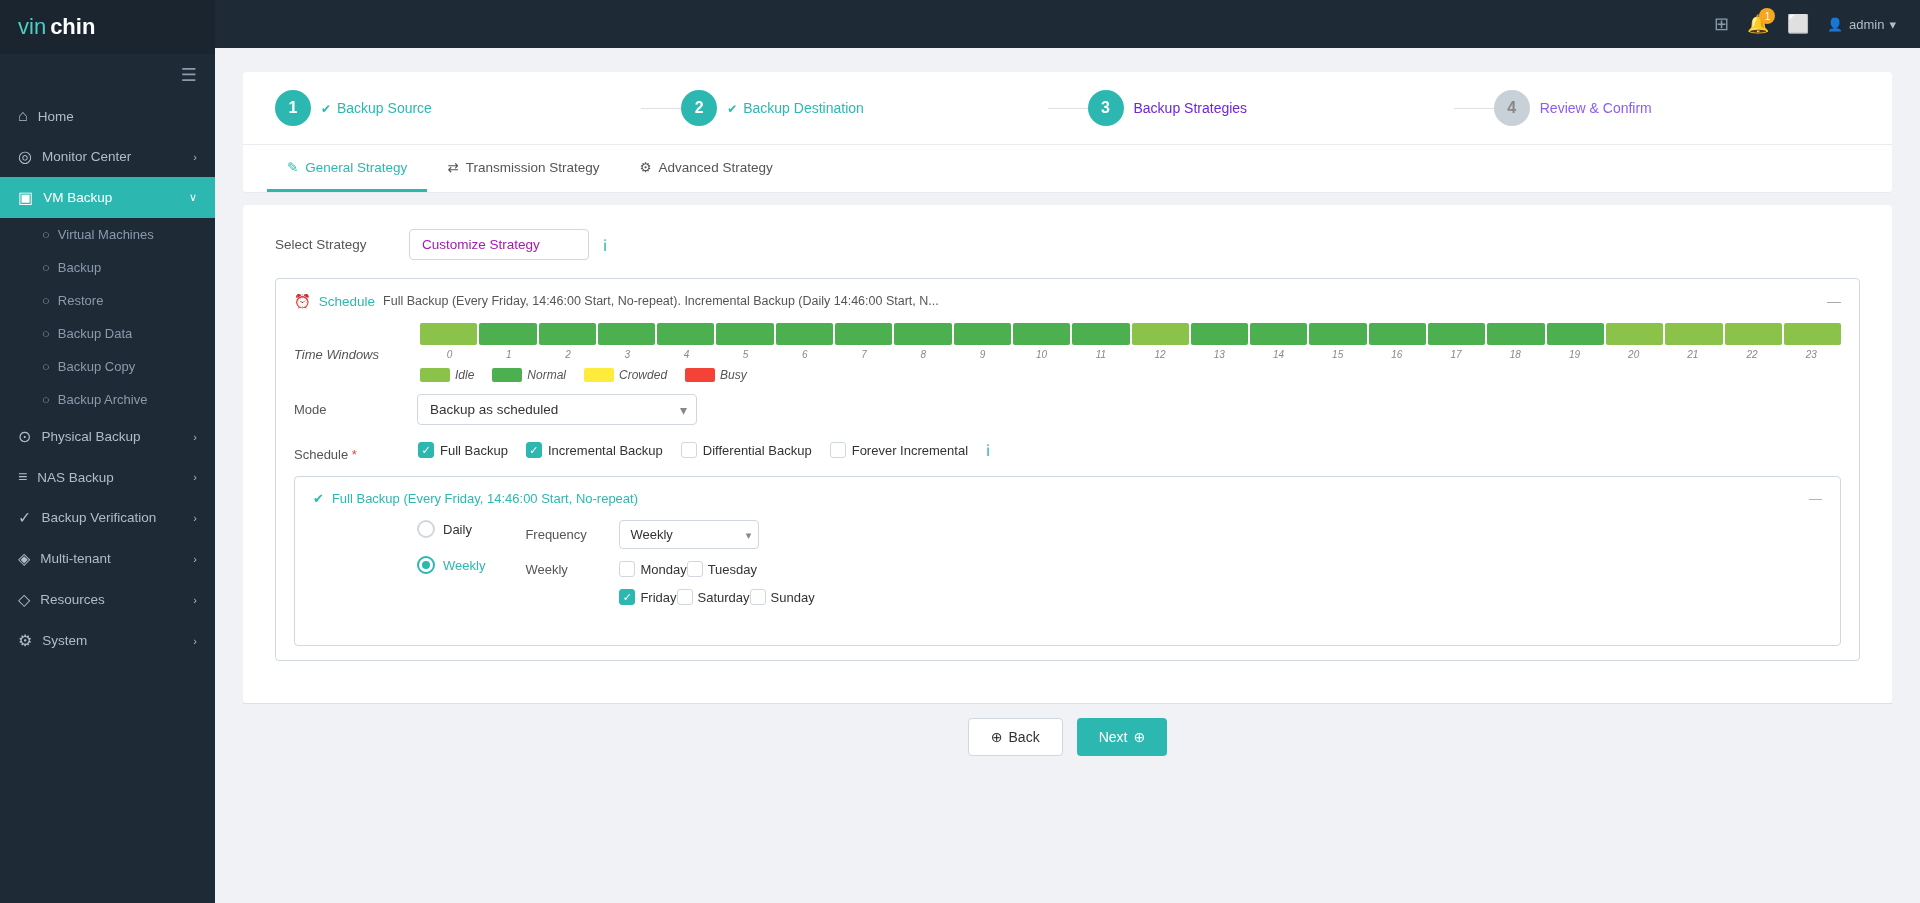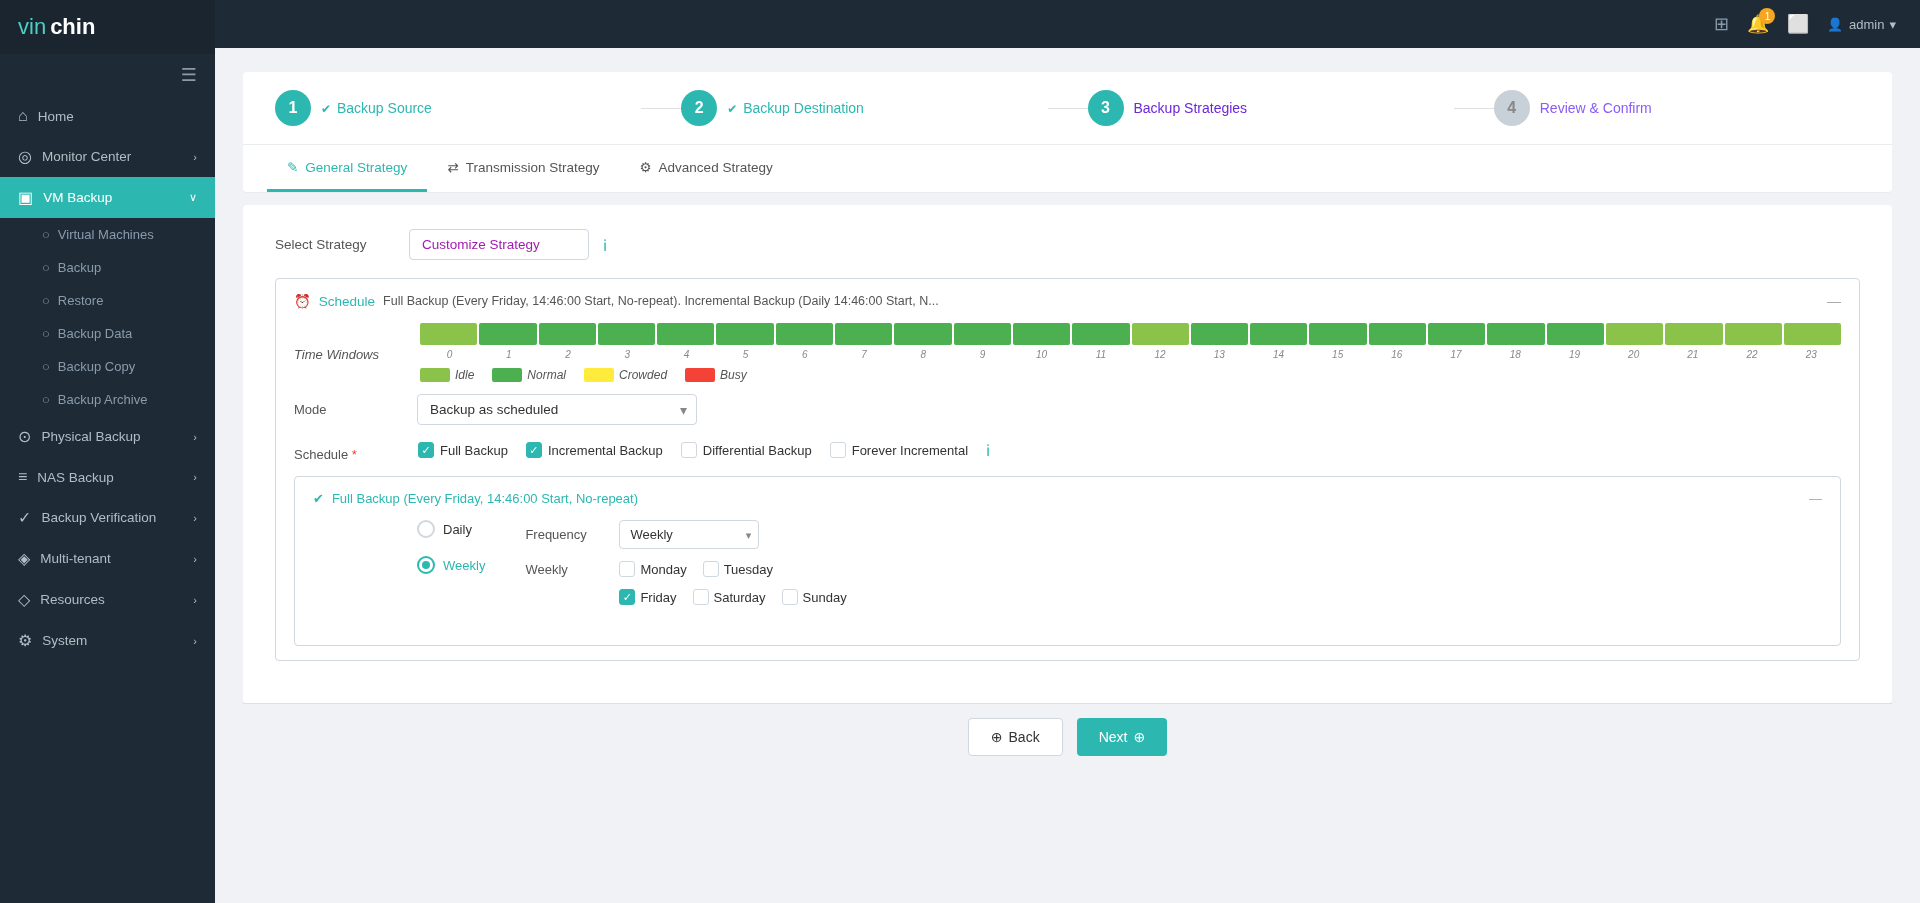--- a/index.html
+++ b/index.html
@@ -416,21 +416,21 @@
       top: 50%;
       transform: translateY(-50%);
       pointer-events: none;
       color: #888;
       font-size: 11px;
     }
 
     .weekly-days {
       display: flex;
       align-items: center;
-      gap: 16px;
+      gap: 0;
       flex-wrap: wrap;
     }
     .day-item {
       display: flex;
       align-items: center;
       gap: 5px;
       font-size: 13px;
       color: #333;
     }
 

